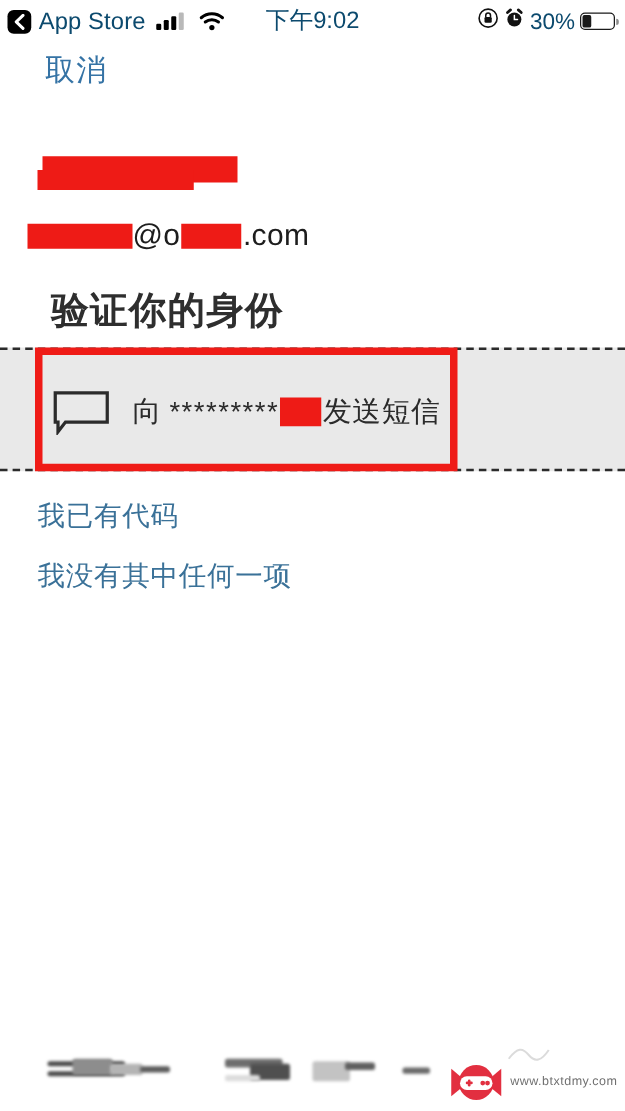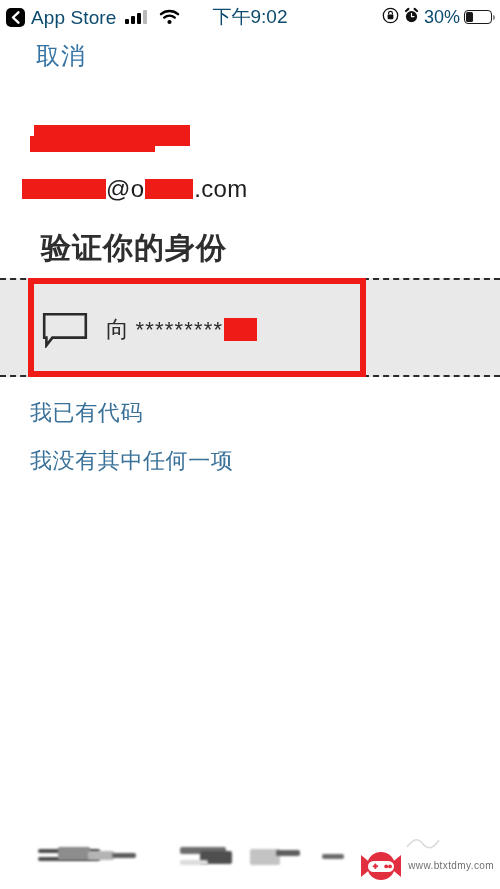--- a/index.html
+++ b/index.html
@@ -377,20 +377,21 @@
   <div class="option-row">
     <span class="bubble-icon">
       <svg width="46" height="36" viewBox="0 0 46 36" aria-hidden="true">
         <path d="M2.2 2.2 H43.8 V25.6 H10.4 L4.4 33.4 L4.4 25.6 H2.2 Z" fill="none" stroke="#2b2b2b" stroke-width="2.6" stroke-linejoin="miter"></path>
       </svg>
     </span>
     <span class="option-label">
       <span class="opt-prefix">向</span>
       <span class="opt-stars">*********</span>
       <span class="redact redact-phone"></span>
+      <span>发送短信</span>
     </span>
   </div>
 </div>
 
 <div class="link link-have-code">我已有代码</div>
 <div class="link link-none-of-them">我没有其中任何一项</div>
 
 <div class="bottom-blur">
   <span class="blur-chunk" style="left:38px;  top:22px; width:62px; height:4px;  background:#4a4a4a;"></span>
   <span class="blur-chunk" style="left:38px;  top:30px; width:62px; height:4px;  background:#4a4a4a;"></span>

